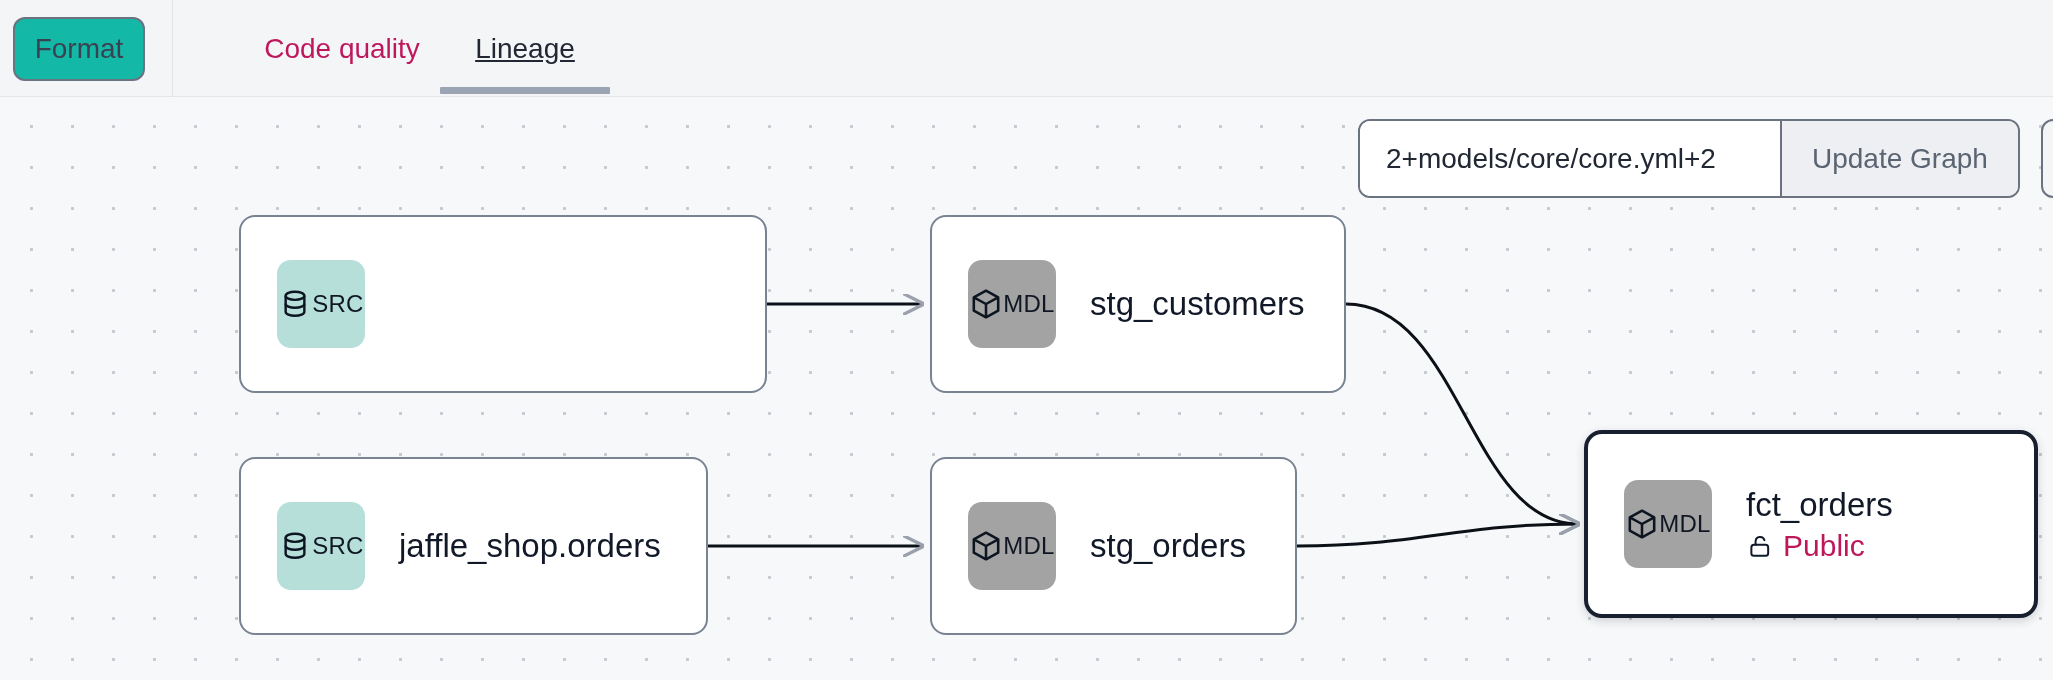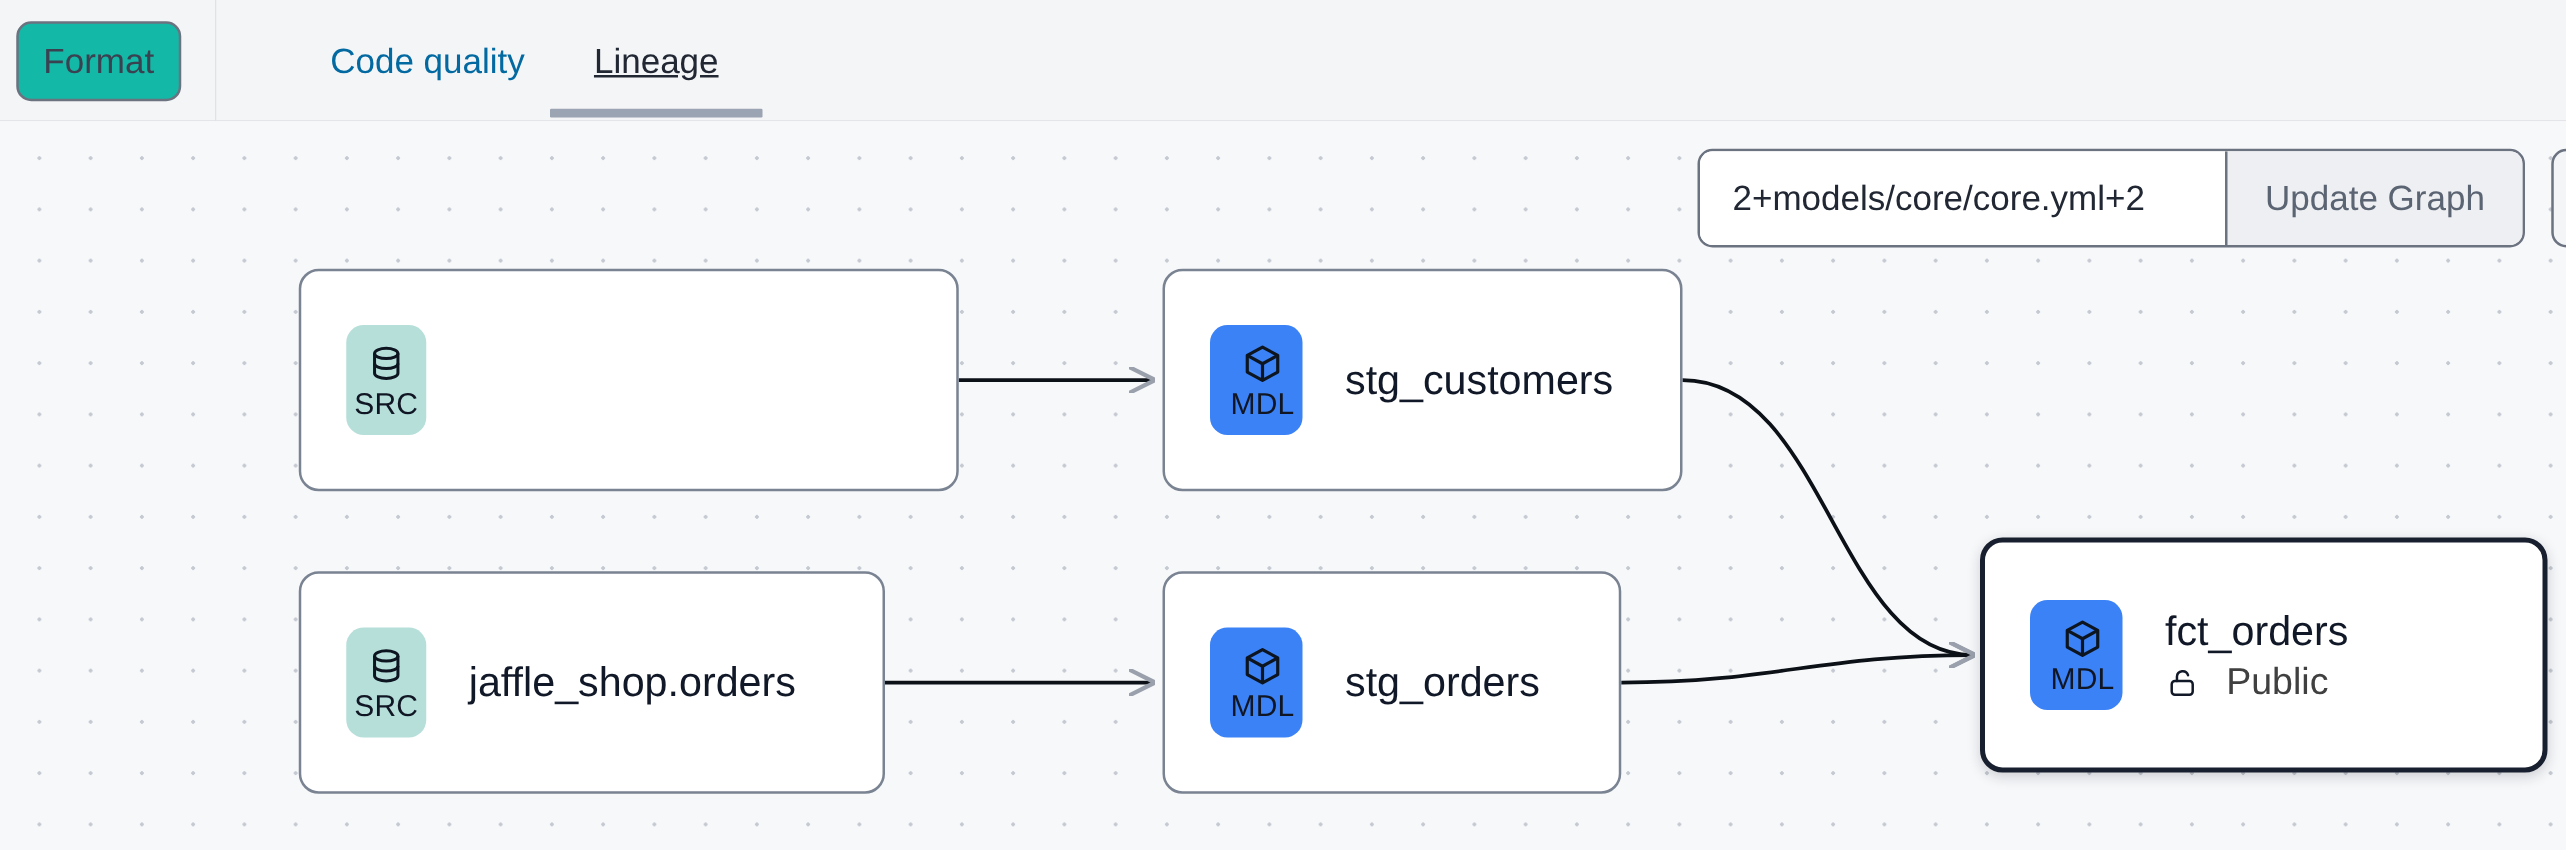--- a/index.html
+++ b/index.html
@@ -63,21 +63,21 @@
     height: 97px;
   }
   .tab {
     position: absolute;
     top: 0;
     height: 97px;
     display: flex;
     align-items: center;
     justify-content: center;
     font-size: 28px;
-    color: #0369a1;
+    color: #be185d;
     cursor: pointer;
     box-sizing: border-box;
   }
   .tab .tab-label { pointer-events: none; }
   .tab.active { color: #212733; }
   .tab .tab-underline {
     position: absolute;
     left: 0;
     right: 0;
     bottom: 3px;
@@ -176,33 +176,33 @@
     display: flex;
     align-items: center;
     cursor: pointer;
   }
   .node.selected {
     border: 4px solid #181f2e;
     border-radius: 18px;
     box-shadow: 0 3px 10px rgba(20,26,40,0.18);
   }
   .node-badge {
-    width: 64px;
+    width: 88px;
     height: 88px;
     border-radius: 14px;
     margin-left: 36px;
     flex: 0 0 auto;
     display: flex;
-    flex-direction: column;
+    flex-direction: row;
     align-items: center;
     justify-content: center;
     color: #101623;
   }
   .badge-src { background: #b6dfda; }
-  .badge-mdl { background: #3b82f6; padding-left: 10px; }
+  .badge-mdl { background: #a3a3a3; }
   .node-badge .badge-icon {
     display: block;
     height: 38px;
     margin-bottom: 1px;
   }
   .node-badge .badge-text {
     font-size: 24px;
     line-height: 26px;
     letter-spacing: 0.2px;
   }
@@ -214,24 +214,24 @@
   }
   .node-title {
     font-size: 33px;
     color: #111827;
     line-height: 40px;
     white-space: nowrap;
   }
   .node-access {
     display: flex;
     align-items: center;
-    gap: 21px;
+    gap: 9px;
     margin-top: 4px;
     font-size: 30px;
-    color: #404040;
+    color: #be185d;
     line-height: 34px;
   }
 
   
   #node-src-customers { left: 239px; top:  118px; width: 528px; height: 178px; }
   #node-stg-customers { left: 930px; top:  118px; width: 416px; height: 178px; }
   #node-src-orders    { left: 239px; top:  360px; width: 469px; height: 178px; }
   #node-stg-orders    { left: 930px; top:  360px; width: 367px; height: 178px; }
   #node-fct-orders    { left: 1584px; top: 333px; width: 454px; height: 188px; }
 </style>

